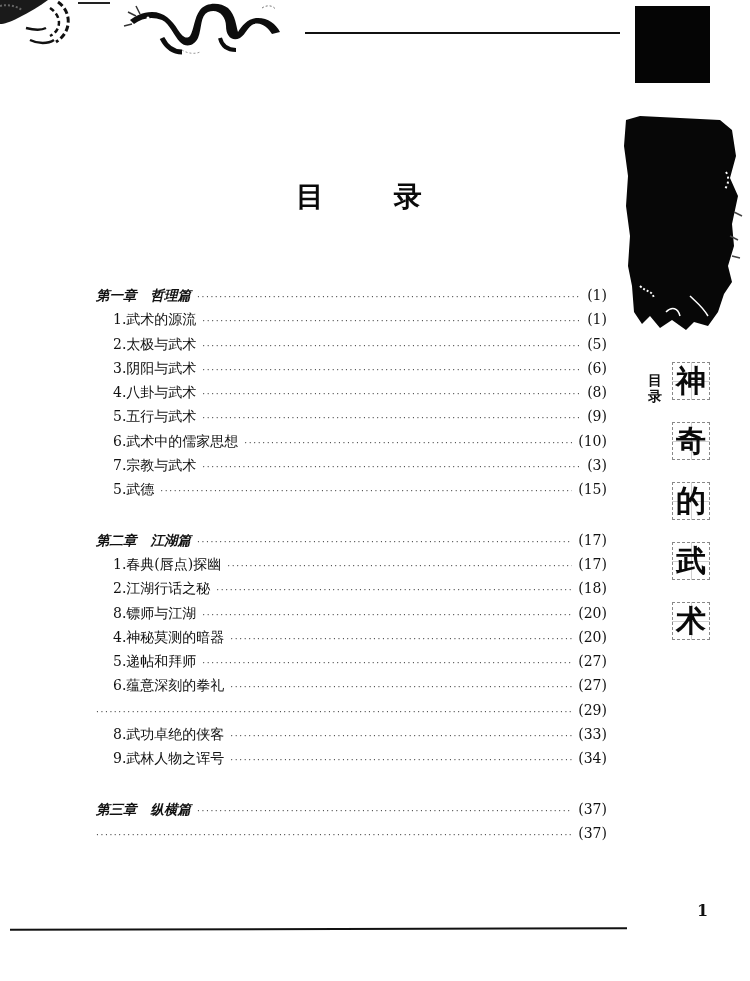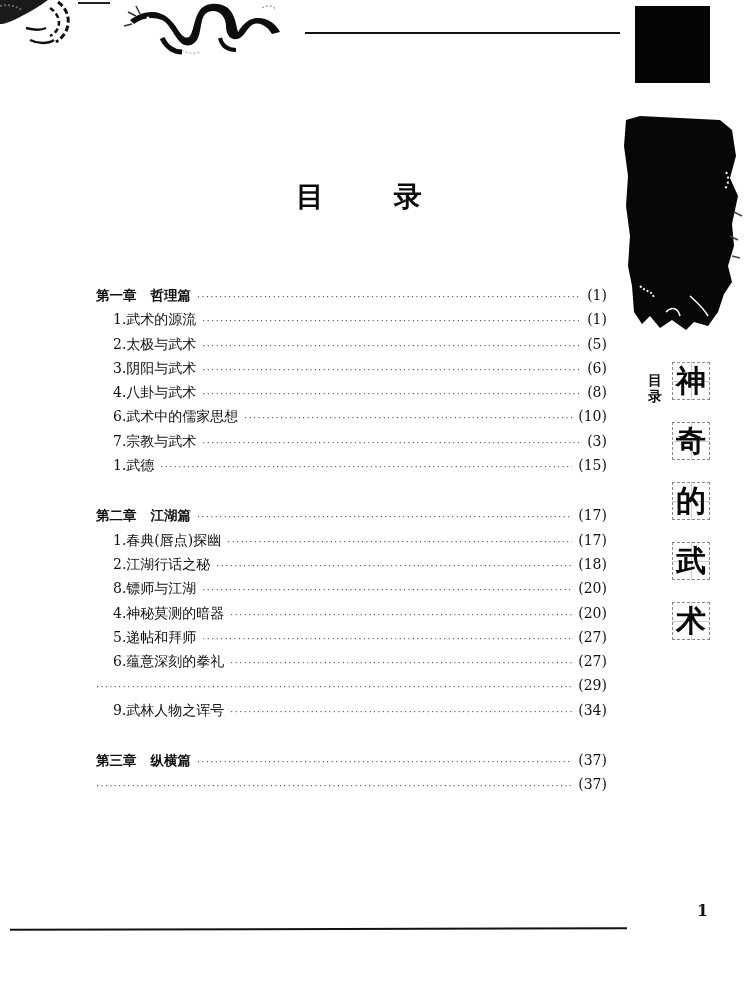--- a/index.html
+++ b/index.html
@@ -111,20 +111,21 @@
       white-space: nowrap;
     }
     .row .label {
       flex: 0 0 auto;
       padding-right: 6px;
     }
     .row.ch .label {
       font-family: "DejaVu Sans", "Liberation Sans", sans-serif;
       font-weight: bold;
       font-size: 13.5px;
+      font-style: italic;
     }
     .row.ch .label .ch-num { margin-right: 14px; }
     .row.sec .label { padding-left: 17px; }
     .row .dots {
       flex: 1 1 auto;
       overflow: hidden;
       color: #333;
       font-size: 9px;
       letter-spacing: 1.6px;
     }
@@ -224,31 +225,36 @@
         <span class="label">3.阴阳与武术</span>
         <span class="dots"></span>
         <span class="page">(6)</span>
       </div>
     <div class="row sec">
         <span class="label">4.八卦与武术</span>
         <span class="dots"></span>
         <span class="page">(8)</span>
       </div>
     <div class="row sec">
+        <span class="label">5.五行与武术</span>
+        <span class="dots"></span>
+        <span class="page">(9)</span>
+      </div>
+    <div class="row sec">
         <span class="label">6.武术中的儒家思想</span>
         <span class="dots"></span>
         <span class="page">(10)</span>
       </div>
     <div class="row sec">
         <span class="label">7.宗教与武术</span>
         <span class="dots"></span>
         <span class="page">(3)</span>
       </div>
     <div class="row sec">
-        <span class="label">1.武德</span>
+        <span class="label">5.武德</span>
         <span class="dots"></span>
         <span class="page">(15)</span>
       </div>
   </div>
 
   <div class="chapter">
     <div class="row ch">
       <span class="label">
         <span class="ch-num">第二章</span><span>江湖篇</span>
       </span>
@@ -283,20 +289,25 @@
     <div class="row sec">
         <span class="label">6.蕴意深刻的拳礼</span>
         <span class="dots"></span>
         <span class="page">(27)</span>
       </div>
     <div class="row sec">
         <span class="dots"></span>
         <span class="page">(29)</span>
       </div>
     <div class="row sec">
+        <span class="label">8.武功卓绝的侠客</span>
+        <span class="dots"></span>
+        <span class="page">(33)</span>
+      </div>
+    <div class="row sec">
         <span class="label">9.武林人物之诨号</span>
         <span class="dots"></span>
         <span class="page">(34)</span>
       </div>
   </div>
 
   <div class="chapter chapter-3">
     <div class="row ch">
       <span class="label">
         <span class="ch-num">第三章</span><span>纵横篇</span>

